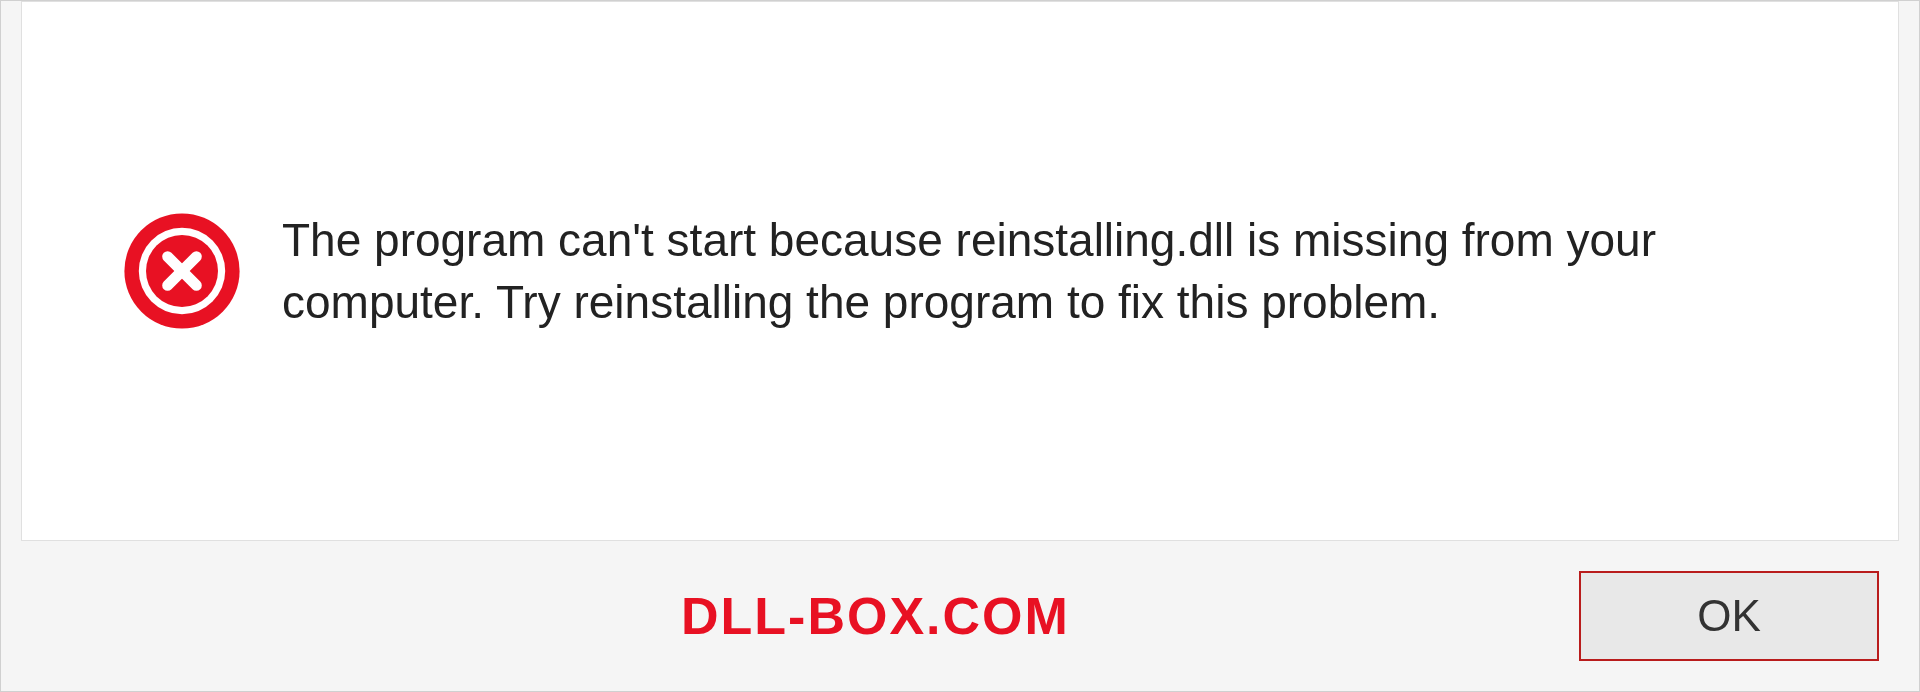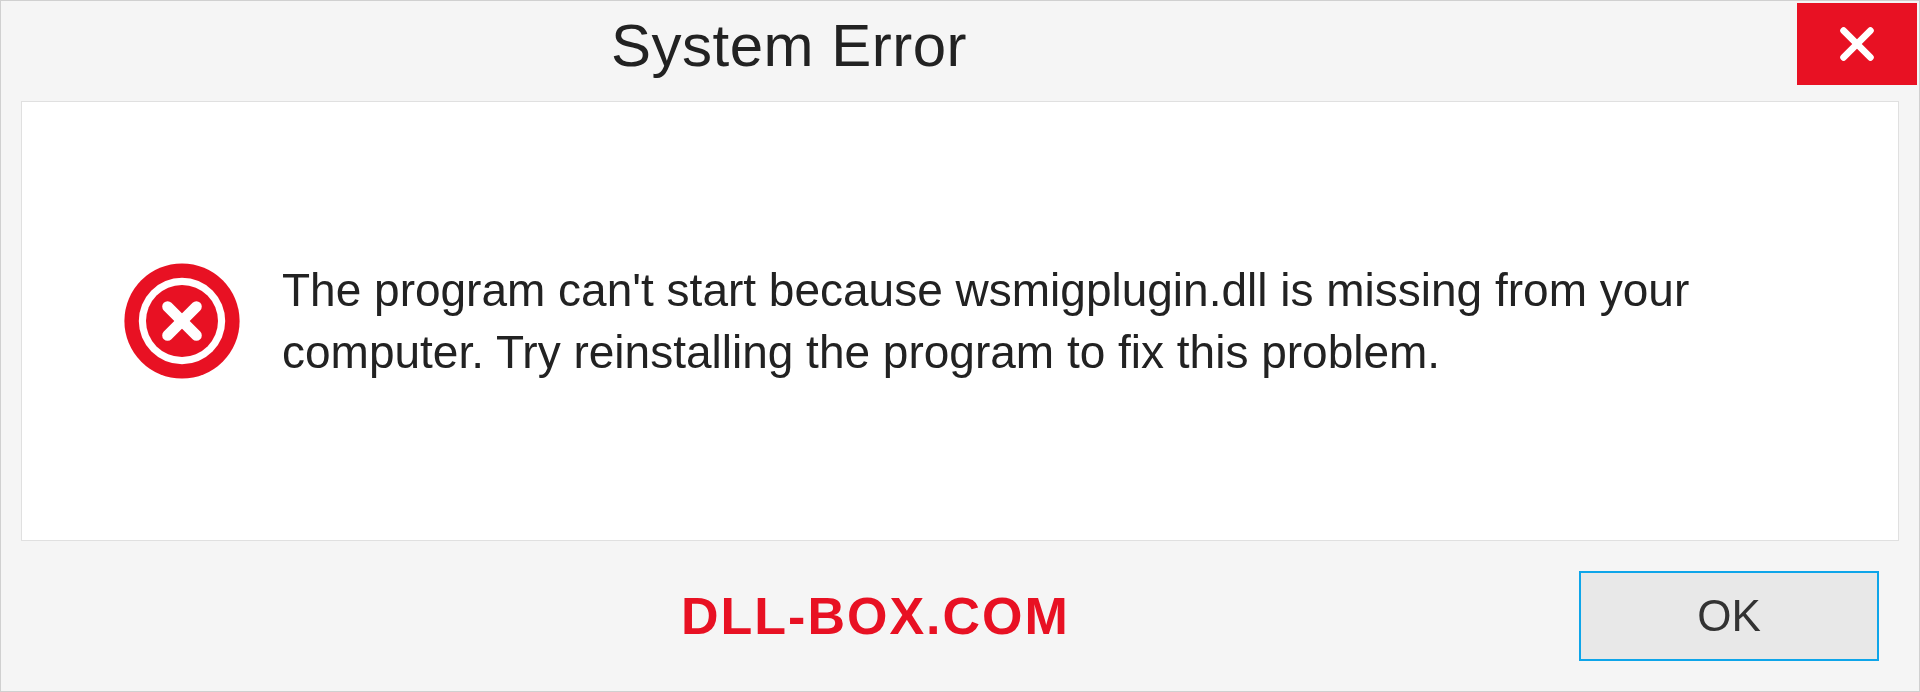--- a/index.html
+++ b/index.html
@@ -94,54 +94,45 @@
       font-weight: 900;
       color: #e81123;
       letter-spacing: 2px;
       margin-left: 680px;
       font-family: Arial, sans-serif;
     }
     .ok-button {
       width: 300px;
       height: 90px;
       background: #e8e8e8;
-      border: 2px solid #0ea5e9;
+      border: 2px solid #b91c1c;
       font-size: 44px;
       color: #333;
       cursor: pointer;
       display: flex;
       align-items: center;
       justify-content: center;
       font-family: 'Segoe UI', Tahoma, sans-serif;
     }
   </style>
 </head>
 <body>
 
 <div class="dialog">
-  <div class="titlebar">
-    <div class="title-text">System Error</div>
-    <div class="close-button">
-      <svg viewBox="0 0 24 24" fill="none" stroke="#ffffff" stroke-width="3.5" stroke-linecap="round">
-        <line x1="5" y1="5" x2="19" y2="19"></line>
-        <line x1="19" y1="5" x2="5" y2="19"></line>
-      </svg>
-    </div>
-  </div>
 
   <div class="content-area">
     <div class="error-icon">
       <svg viewBox="0 0 100 100">
         <circle cx="50" cy="50" r="48" fill="#e81123"></circle>
         <circle cx="50" cy="50" r="36" fill="#ffffff"></circle>
         <circle cx="50" cy="50" r="30" fill="#e81123"></circle>
         <line x1="38" y1="38" x2="62" y2="62" stroke="#ffffff" stroke-width="9" stroke-linecap="round"></line>
         <line x1="62" y1="38" x2="38" y2="62" stroke="#ffffff" stroke-width="9" stroke-linecap="round"></line>
       </svg>
     </div>
-    <div class="message-text">The program can't start because wsmigplugin.dll is missing from your computer. Try reinstalling the program to fix this problem.</div>
+    <div class="message-text">The program can't start because reinstalling.dll is missing from your computer. Try reinstalling the program to fix this problem.</div>
   </div>
 
   <div class="footer">
     <div class="watermark">DLL-BOX.COM</div>
     <div class="ok-button">OK</div>
   </div>
 </div>
 
 </body></html>

